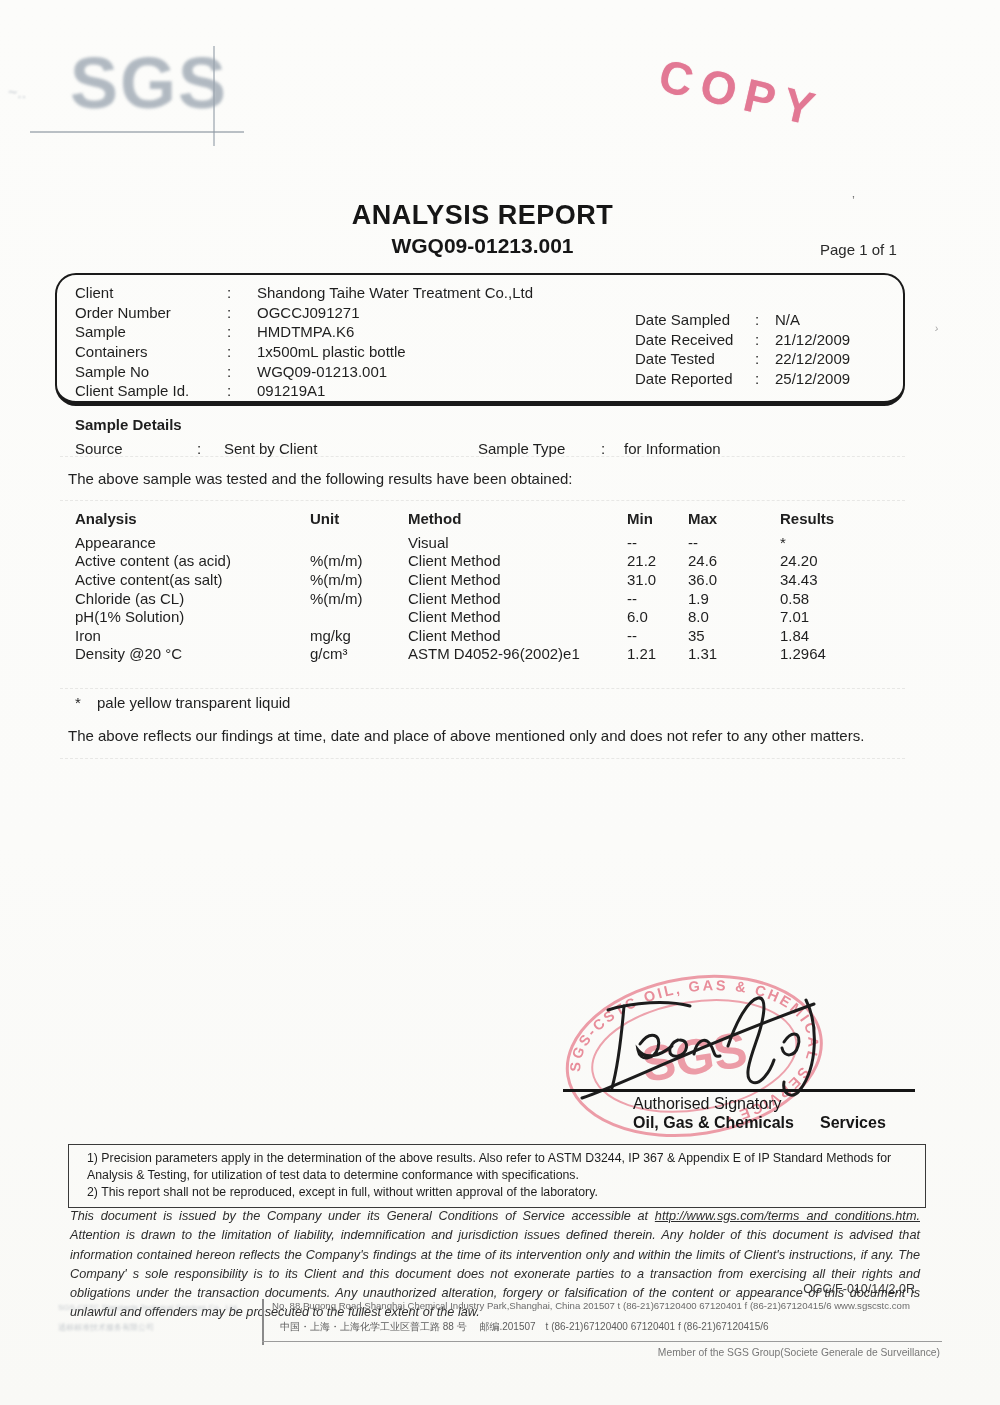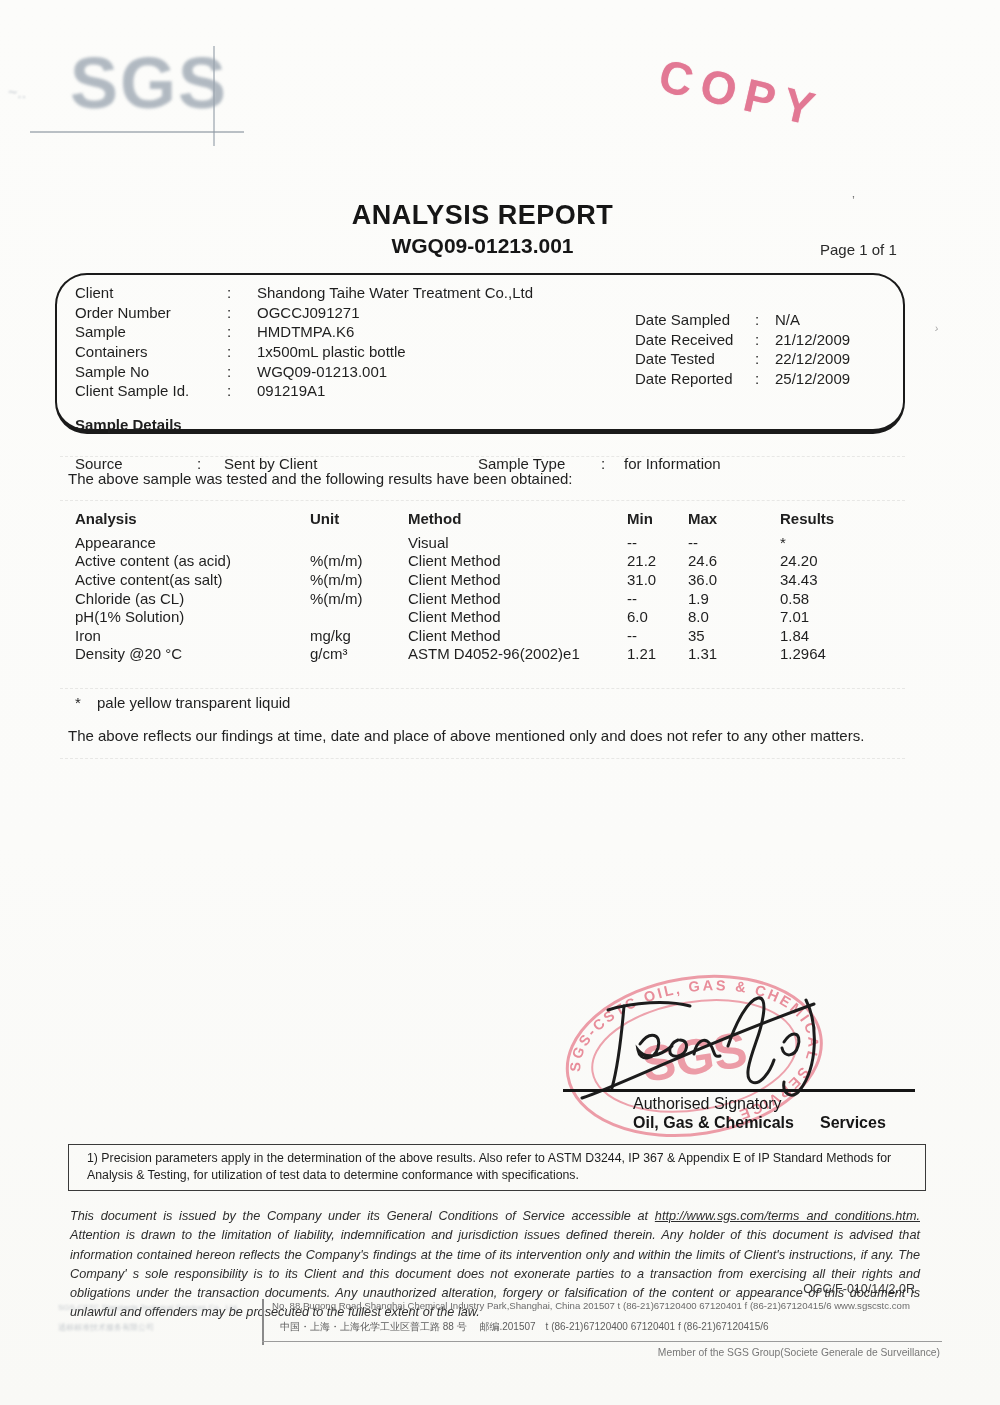--- a/index.html
+++ b/index.html
@@ -35,35 +35,35 @@
     text-shadow:0 0 1px rgba(221,92,126,.6);
   }
 
   .title-block { position:absolute; left:0; top:200px; width:965px; text-align:center; }
   .title-main { font-size:27px; font-weight:700; letter-spacing:.5px; color:#161616; }
   .title-sub  { font-size:21px; font-weight:700; margin-top:3px; color:#161616; }
   .page-indicator { position:absolute; left:820px; top:241px; font-size:15px; color:#2a2a2a; }
 
   
   .client-box {
-    position:absolute; left:55px; top:273px; width:850px; height:161px;
-    border:2.5px solid #1a1a1a; border-bottom-width:5px; border-radius:32px;
+    position:absolute; left:55px; top:273px; width:850px; height:133px;
+    border:2.5px solid #1a1a1a; border-bottom-width:5px; border-radius:21px;
     padding:8px 0 4px 18px;
   }
   .kv { display:flex; height:19.6px; font-size:15px; align-items:center; }
   .kv .k { width:152px; }
   .kv .c { width:30px; }
   .client-right { position:absolute; left:578px; top:35px; }
   .client-right .kv .k { width:120px; }
   .client-right .kv .c { width:20px; }
 
   
   .sample-details { position:absolute; left:75px; top:416px; width:830px; }
   .sd-heading { font-size:15px; font-weight:700; }
-  .sd-row { display:flex; margin-top:22px; font-size:15px; align-items:center; }
+  .sd-row { display:flex; margin-top:7px; font-size:15px; align-items:center; }
   .sd-row .src-label { width:122px; }
   .sd-row .src-colon { width:27px; }
   .sd-row .src-value { width:254px; }
   .sd-row .type-label { width:123px; }
   .sd-row .type-colon { width:23px; }
 
   .intro { position:absolute; left:68px; top:470px; font-size:15px; color:#222; }
 
   
   .results-table { position:absolute; left:75px; top:507px; width:830px; font-size:15px; }
@@ -306,20 +306,21 @@
   </svg>
 
   <div class="sig-line"></div>
   <div class="sig-text-1">Authorised Signatory</div>
   <div class="sig-text-2">
     <span>Oil, Gas &amp; Chemicals</span><span class="svc">Services</span>
   </div>
 
   <div class="notes-box">
     <div>1) Precision parameters apply in the determination of the above results. Also refer to ASTM D3244, IP 367 &amp; Appendix E of IP Standard Methods for Analysis &amp; Testing, for utilization of test data to determine conformance with specifications.</div>
+    <div>2) This report shall not be reproduced, except in full, without written approval of the laboratory.</div>
   </div>
 
   <div class="disclaimer">
     <span>This document is issued by the Company under its General Conditions of Service accessible at </span><span class="url">http://www.sgs.com/terms_and_conditions.htm.</span><span> Attention is drawn to the limitation of liability, indemnification and jurisdiction issues defined therein. Any holder of this document is advised that information contained hereon reflects the Company's findings at the time of its intervention only and within the limits of Client's instructions, if any.  The Company' s sole responsibility is to its Client and this document does not exonerate parties to a transaction from exercising all their rights and obligations under the transaction documents. Any unauthorized alteration, forgery or falsification of the content or appearance of this document is unlawful and offenders may be prosecuted to the fullest extent of the law.</span>
   </div>
 
   <div class="doc-code">OGC/F-010/14/2.0R</div>
 
   <div class="footer-faded ff1">SGS-CSTC Standards Technical Services Co., Ltd.</div>
   <div class="footer-faded ff2">通标标准技术服务有限公司</div>

